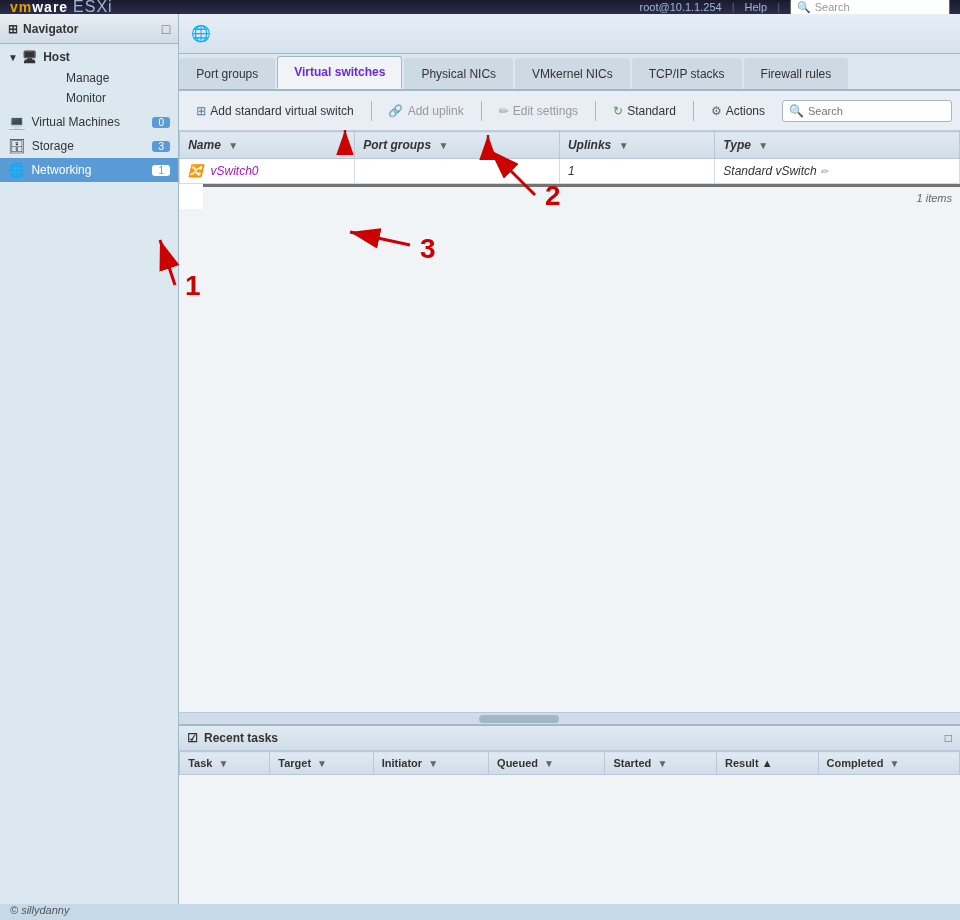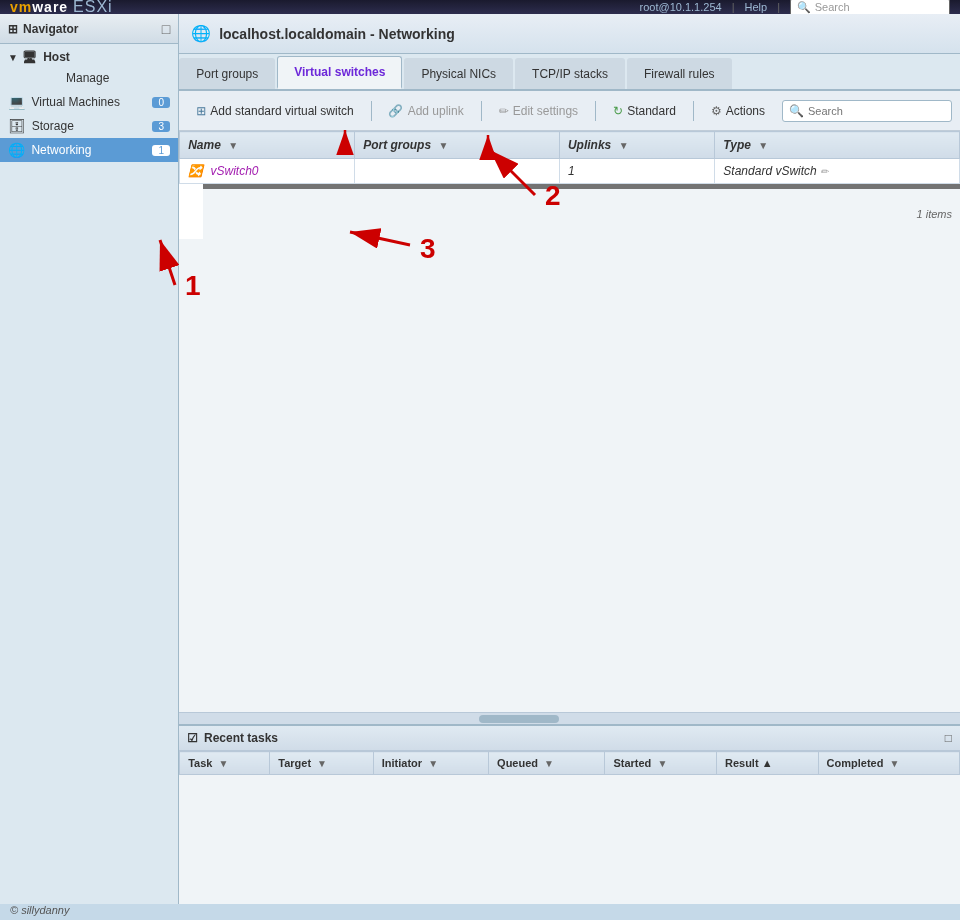--- a/index.html
+++ b/index.html
@@ -60,21 +60,21 @@
     #table-search input { border: none; outline: none; font-size: 11px; width: 130px; }
     #table-search .search-icon { color: #666; margin-right: 4px; }
 
     
     #data-table { width: 100%; border-collapse: collapse; background: #fff; }
     #data-table th { background: linear-gradient(to bottom, #e0eaf2, #d0dce8); border: 1px solid #b8c8d8; padding: 6px 8px; text-align: left; font-size: 12px; color: #333; cursor: pointer; white-space: nowrap; }
     #data-table th .sort-icon { color: #666; margin-left: 4px; font-size: 10px; }
     #data-table td { border: 1px solid #d0dce8; padding: 5px 8px; font-size: 12px; color: #333; }
     .vswitch-icon { color: #4a7a9b; margin-right: 4px; }
     .link-text { color: #a21caf; cursor: pointer; text-decoration: none; }
-    #items-count { text-align: right; padding: 19px 8px; font-size: 11px; color: #666; background: #f0f4f7; border-top: 5px solid #737373; margin-left: 24px; }
+    #items-count { text-align: right; padding: 5px 8px; font-size: 11px; color: #666; background: #f0f4f7; border-top: 3px solid #737373; margin-left: 24px; }
     .edit-icon { color: #999; font-size: 10px; }
     .table-wrapper { margin: 0; background: #fff; font-style: italic; }
 
     
     #recent-tasks { background: #f0f4f7; border-top: 2px solid #a0b8c8; height: 180px; flex-shrink: 0; }
     #tasks-header { display: flex; align-items: center; background: linear-gradient(to bottom, #e0eaf2, #d0dce8); border-bottom: 1px solid #b8c8d8; padding: 5px 8px; }
     #tasks-title { font-size: 12px; font-weight: bold; color: #333; display: flex; align-items: center; gap: 6px; }
     #tasks-collapse { margin-left: auto; color: #666; cursor: pointer; }
     #tasks-table { width: 100%; border-collapse: collapse; padding-left: 36px; }
     #tasks-table th { background: linear-gradient(to bottom, #e0eaf2, #d0dce8); border: 1px solid #b8c8d8; padding: 5px 8px; text-align: left; font-size: 11px; color: #333; cursor: pointer; white-space: nowrap; }
@@ -128,20 +128,23 @@
 
       <div class="nav-section">
         <div class="nav-parent">
           <span class="expand-icon">▼</span>
           <span class="icon">🖥</span>
           <span>Host</span>
         </div>
         <div class="nav-sub-item">
           <span>Manage</span>
         </div>
+        <div class="nav-sub-item">
+          <span>Monitor</span>
+        </div>
       </div>
 
       <div class="nav-item">
         <span class="icon">💻</span>
         <span>Virtual Machines</span>
         <span class="badge">0</span>
       </div>
 
       <div class="nav-item">
         <span class="icon">🗄</span>
@@ -153,27 +156,27 @@
         <span class="icon">🌐</span>
         <span>Networking</span>
         <span class="badge">1</span>
       </div>
     </div>
 
     <div id="content">
 
       <div id="content-header">
         <span class="globe-icon">🌐</span>
-        <span id="content-title">localhost.localdomain - Networking</span>
       </div>
 
       <div id="tabs">
         <div class="tab">Port groups</div>
         <div class="tab active">Virtual switches</div>
         <div class="tab">Physical NICs</div>
+        <div class="tab">VMkernel NICs</div>
         <div class="tab">TCP/IP stacks</div>
         <div class="tab">Firewall rules</div>
       </div>
 
       <div id="toolbar">
         <div class="toolbar-btn">
           <span style="color:#4a7a9b;">⊞</span>
           <span>Add standard virtual switch</span>
         </div>
         <span class="toolbar-separator"></span>

